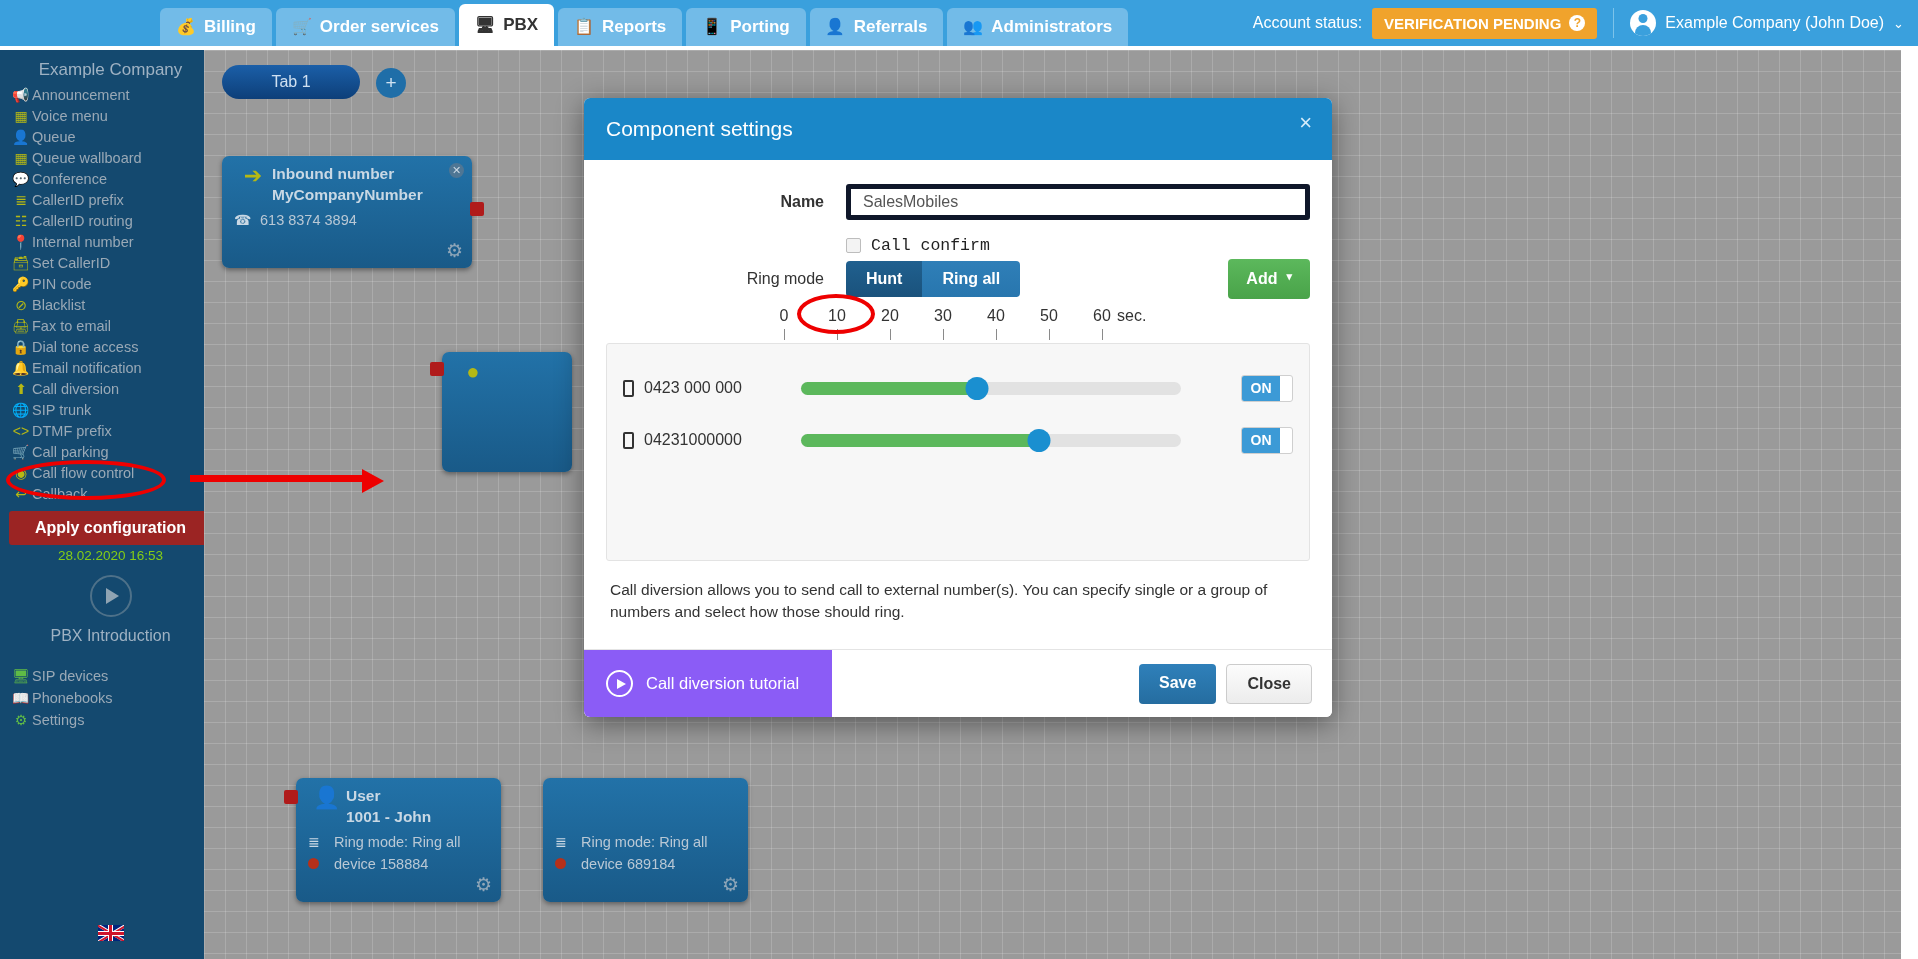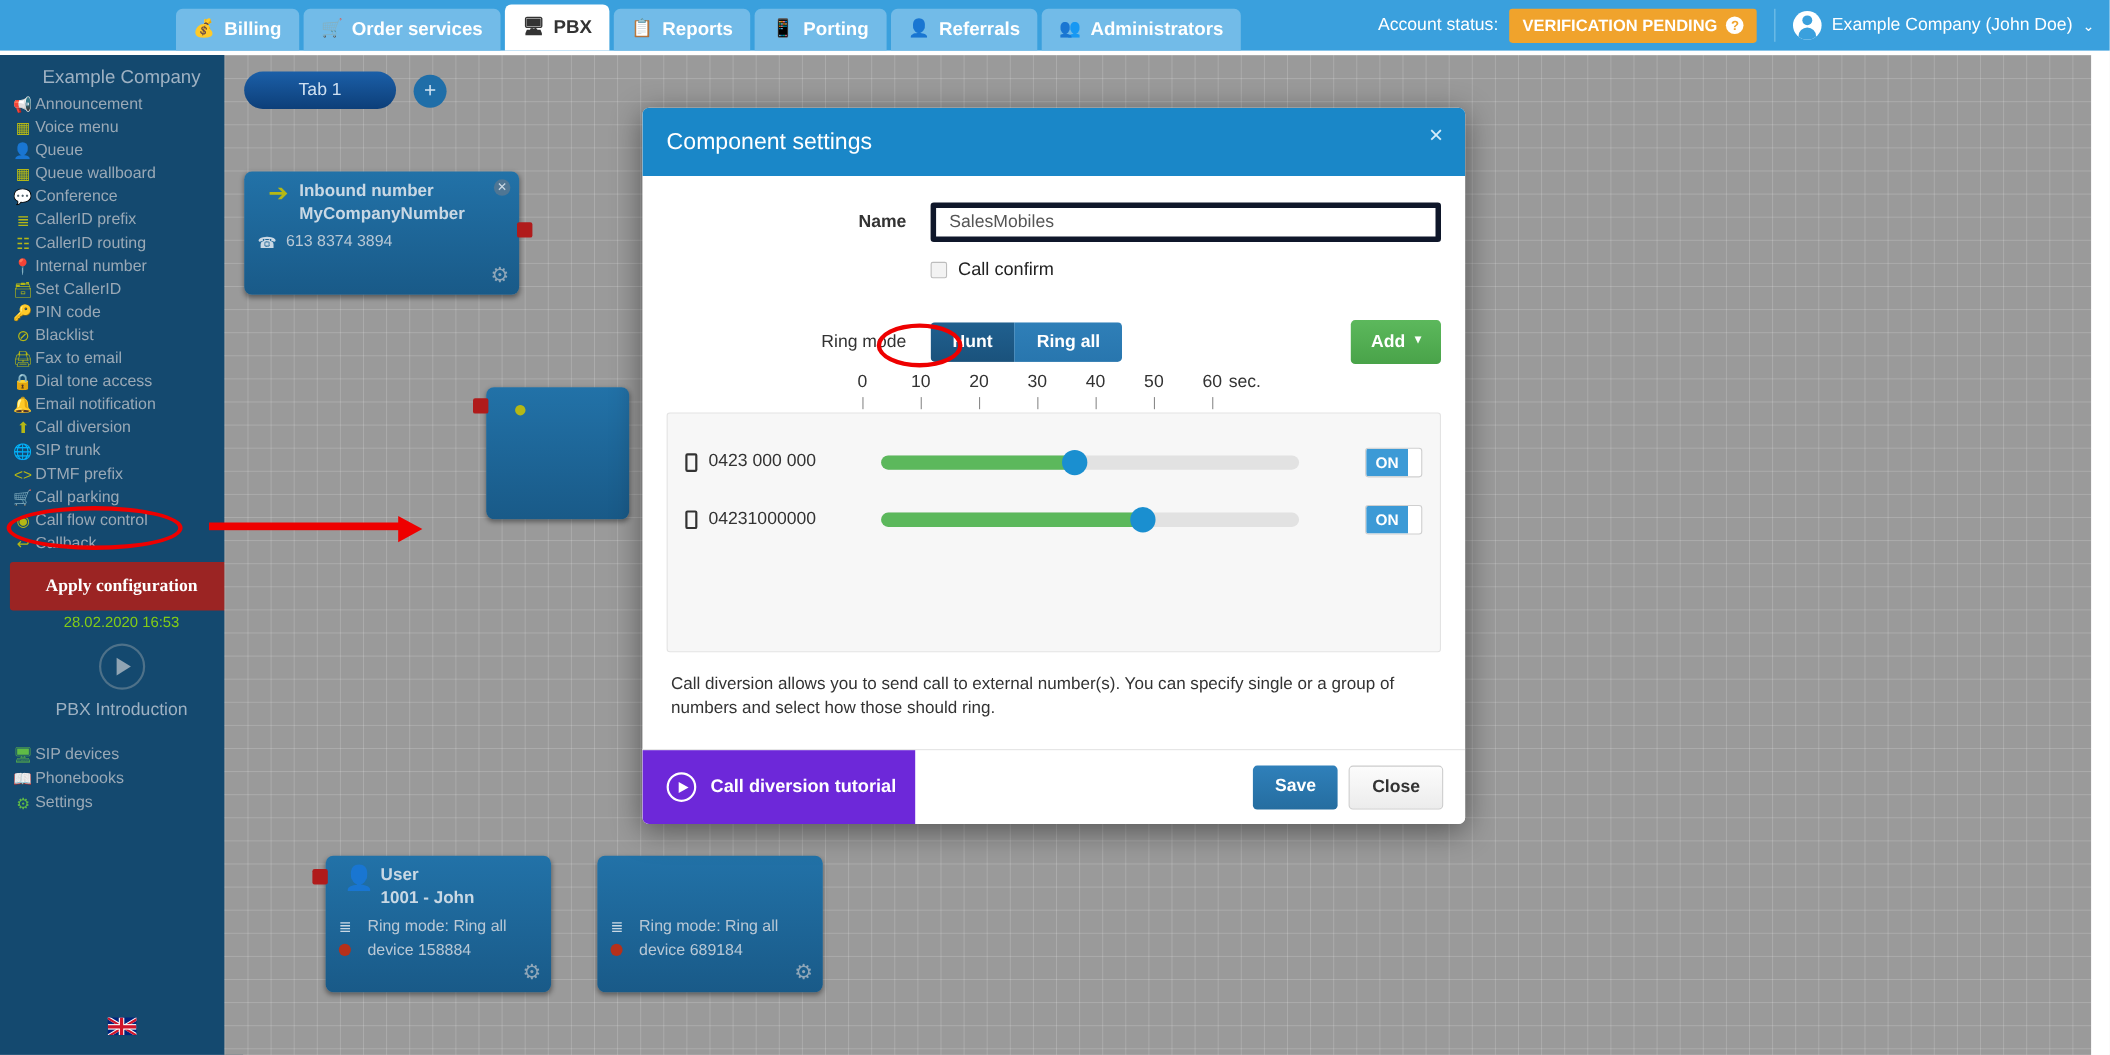--- a/index.html
+++ b/index.html
@@ -89,24 +89,24 @@
   .sb-scroll {
     position: absolute; right: 2px; top: 84px; width: 9px; height: 420px;
     background: #0f3c5c; border-radius: 2px;
   }
   .sb-scroll .thumb {
     position: absolute; left: 0; top: 90px; width: 9px; height: 150px;
     background: #5b7a91; border-radius: 2px;
   }
   .sb-scroll .arr { position:absolute; left:0; width:9px; height:10px; color:#7e97a9; font-size:8px; text-align:center; line-height:10px;}
   .apply-btn {
-    margin: 7px 9px 0; height: 44px; background: #9b2423;
+    margin: 7px 9px 0; height: 34px; background: #9b2423;
     color: #ffffff; font-size: 16px; font-weight: bold;
     display: flex; align-items: center; justify-content: center;
-    border-radius: 3px; cursor: pointer; font-family: Liberation Serif, serif;
+    border-radius: 3px; cursor: pointer;
   }
   .apply-time { text-align: center; color: #84cc16; font-size: 13.5px; padding-top: 3px; }
   .play-wrap { display: flex; justify-content: center; padding-top: 12px; }
   .play-circle {
     width: 42px; height: 42px; border-radius: 50%;
     border: 2px solid #4e7189; display:flex; align-items:center; justify-content:center;
     cursor: pointer;
   }
   .play-circle .tri {
     width: 0; height: 0; border-left: 13px solid #90a4b3;
@@ -203,21 +203,21 @@
   .frow { display:flex; align-items:center; margin-bottom: 16px; }
   .flabel {
     width: 240px; text-align:right; padding-right: 22px;
     font-size: 16px; color:#333333; font-weight:bold;
   }
   .finput {
     flex:1; height: 36px; border:5px solid #0f172a; border-radius:3px;
     padding: 0 12px; font-size: 16px; color:#555555;
     font-family:"Liberation Sans", sans-serif; background:#ffffff;
   }
-  .cc-row { display:flex; align-items:center; margin-bottom: 36px; padding-left: 240px;}
+  .cc-row { display:flex; align-items:center; margin-bottom: 4px; padding-left: 240px; font-family: Liberation Mono, monospace;}
   .cbox {
     width: 15px; height: 15px; border:1px solid #bdbdbd; background:#f3f3f3;
     border-radius:2px; margin-right: 10px; cursor:pointer;
   }
   .cc-label { font-size: 16.5px; color:#222222; }
 
   .ringrow { display:flex; align-items:center; position:relative; margin-bottom: 6px; }
   .rm-label { width: 240px; text-align:right; padding-right: 22px; font-size:16px; color:#333333;}
   .btngroup { display:flex; border-radius:4px; overflow:hidden; position:relative; }
   .bg-btn {
@@ -268,23 +268,23 @@
   }
   .helptext {
     font-size: 15.5px; color:#333333; line-height:1.42;
     padding: 18px 4px 26px; max-width: 715px;
   }
   .modal-foot {
     border-top: 1px solid #e4e4e4; height: 68px; display:flex; align-items:center;
     position:relative; background:#ffffff;
   }
   .tut {
-    background:#6d28d9; color:#ffffff; height: 68px; width: 248px;
+    background:#8b5cf6; color:#ffffff; height: 68px; width: 248px;
     display:flex; align-items:center; padding-left: 22px; cursor:pointer;
-    font-size: 16.5px; font-weight:bold;
+    font-size: 16.5px; font-weight:normal;
   }
   .tut .pc {
     width: 27px; height: 27px; border-radius:50%; border:2px solid #ffffff;
     display:flex; align-items:center; justify-content:center; margin-right: 13px; flex:0 0 27px;
   }
   .tut .pc .tri {
     width:0;height:0;border-left:9px solid #ffffff;
     border-top:5.5px solid transparent;border-bottom:5.5px solid transparent; margin-left:3px;
   }
   .foot-btns { margin-left:auto; display:flex; padding-right: 20px; }

